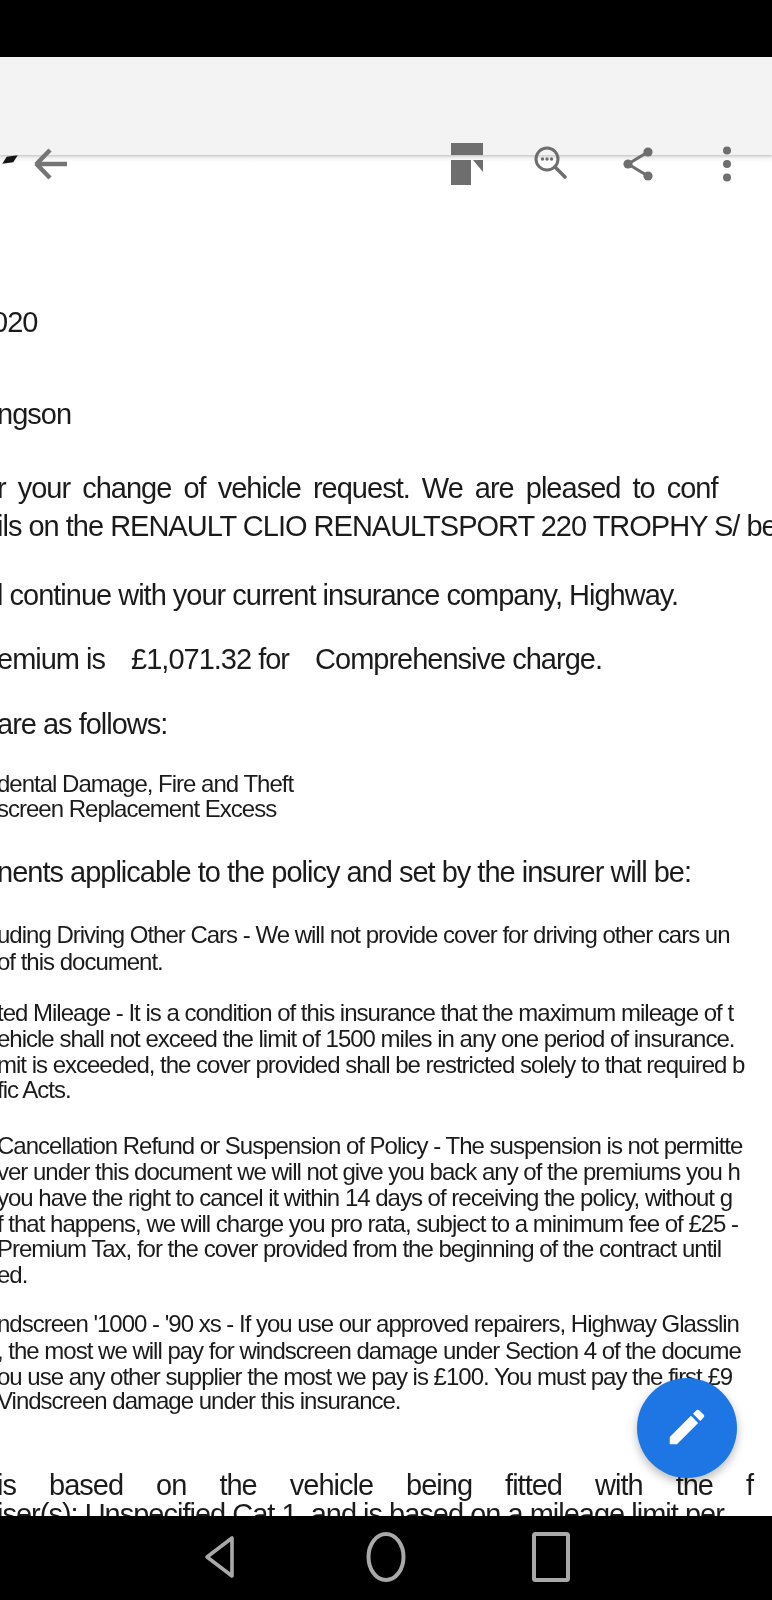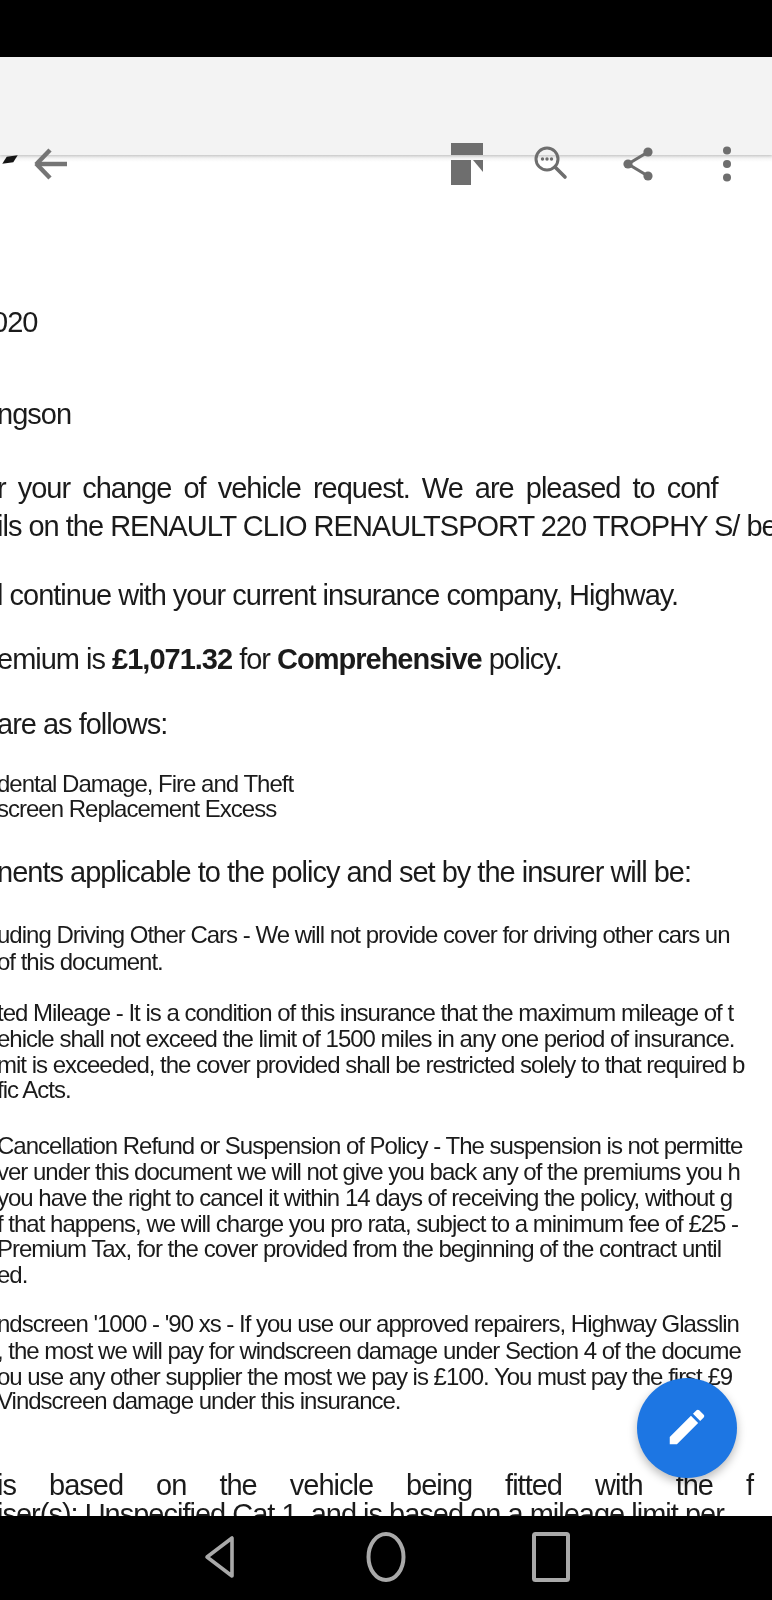--- a/index.html
+++ b/index.html
@@ -30,21 +30,21 @@
   }
   .ln{
     position:absolute;left:-3px;white-space:pre;color:#1b1b1b;
     letter-spacing:-1px;line-height:1.15;
   }
   .lg{font-size:29px;}
   .sm{font-size:24px;}
   .j1{word-spacing:5px;}
   .wide{word-spacing:26px;}
   .cut0{left:-8px;}
-  .ln b{font-weight:700;}
+  .ln b{font-weight:400;margin-left:19px;}
   
   .fab{
     position:absolute;left:637px;top:1378px;width:100px;height:100px;border-radius:50%;
     border:none;padding:0;display:flex;align-items:center;justify-content:center;
     cursor:pointer;z-index:5;box-shadow:0 4px 10px rgba(0,0,0,.28);
   }
   
   .navbar{
     position:absolute;left:0;top:1516px;width:772px;height:84px;background:#000;z-index:10;
   }
@@ -120,21 +120,21 @@
 
 <main class="doc">
   <div class="artifact"></div>
 
   <div class="ln lg cut0" style="top:151px">020</div>
   <div class="ln lg" style="top:243px">ngson</div>
   <div class="ln lg j1" style="top:317px">r your change of vehicle request. We are pleased to conf</div>
   <div class="ln lg" style="top:355px">ils on the RENAULT CLIO RENAULTSPORT 220 TROPHY S/ belo</div>
   <div class="ln lg" style="top:424px">l continue with your current insurance company, Highway.</div>
 
-  <div class="ln lg" style="top:488px"><span>emium is </span><b>£1,071.32</b><span> for </span><b>Comprehensive</b><span> policy.</span></div>
+  <div class="ln lg" style="top:488px"><span>emium is </span><b>£1,071.32</b><span> for </span><b>Comprehensive</b><span> charge.</span></div>
 
   <div class="ln lg" style="top:553px">are as follows:</div>
   <div class="ln sm" style="top:615px">dental Damage, Fire and Theft</div>
   <div class="ln sm" style="top:640px">screen Replacement Excess</div>
   <div class="ln lg" style="top:701px">nents applicable to the policy and set by the insurer will be:</div>
 
   <div class="ln sm" style="top:766px">uding Driving Other Cars - We will not provide cover for driving other cars un</div>
   <div class="ln sm" style="top:793px">of this document.</div>
   <div class="ln sm" style="top:844px">ted Mileage - It is a condition of this insurance that the maximum mileage of t</div>
   <div class="ln sm" style="top:870px">ehicle shall not exceed the limit of 1500 miles in any one period of insurance.</div>

